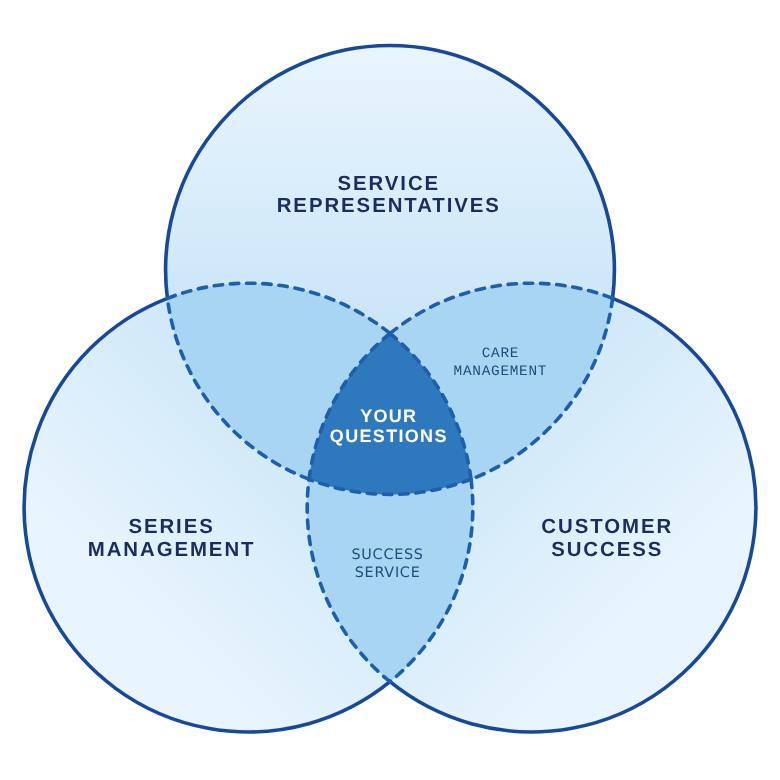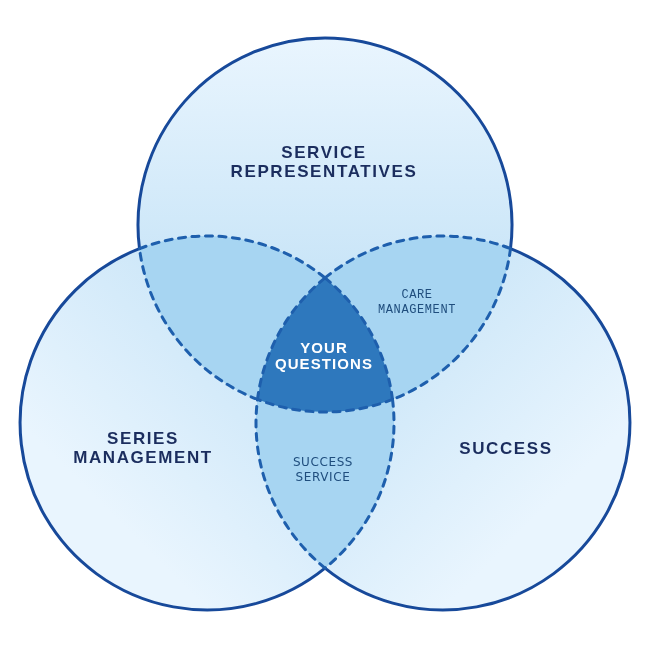--- a/index.html
+++ b/index.html
@@ -117,20 +117,21 @@
 
   <div class="label label-main" id="lbl-service">
     <span class="line">SERVICE</span>
     <span class="line">REPRESENTATIVES</span>
   </div>
   <div class="label label-main" id="lbl-product">
     <span class="line">SERIES</span>
     <span class="line">MANAGEMENT</span>
   </div>
   <div class="label label-main" id="lbl-customer">
+    <span class="line">CUSTOMER</span>
     <span class="line">SUCCESS</span>
   </div>
 
   <div class="label label-sub" id="lbl-care">
     <span class="line">CARE</span>
     <span class="line">MANAGEMENT</span>
   </div>
   <div class="label label-sub" id="lbl-series">
     <span class="line">SUCCESS</span>
     <span class="line">SERVICE</span>

